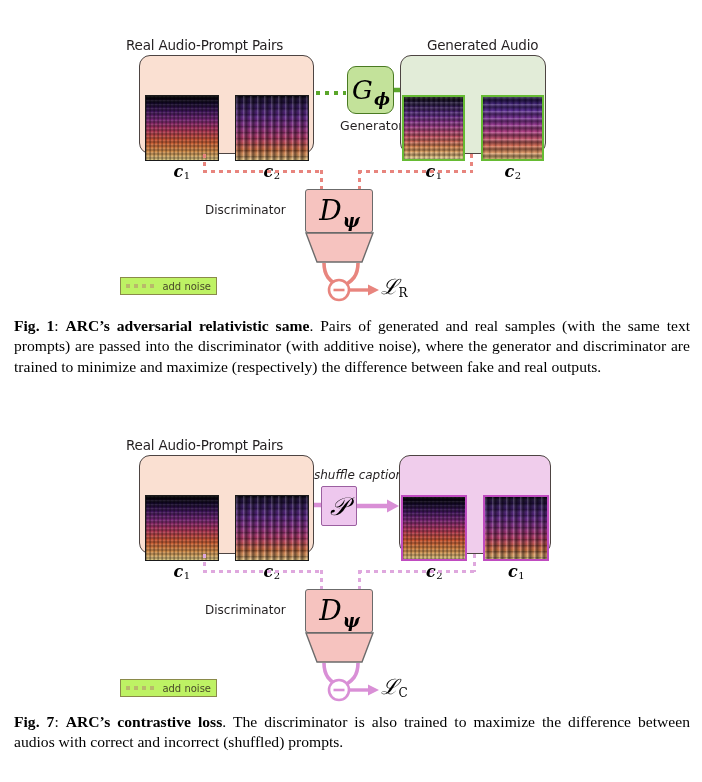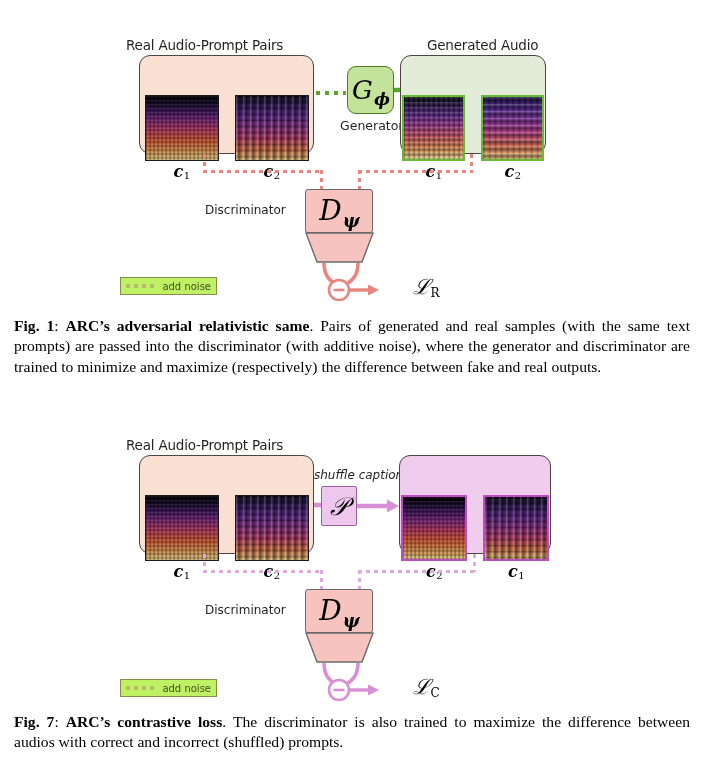--- a/index.html
+++ b/index.html
@@ -208,21 +208,20 @@
     color: #231f20;
     white-space: nowrap;
   }
   .loss-label {
     position: absolute;
     font-family: "DejaVu Serif", serif;
     font-style: italic;
     font-size: 21px;
     white-space: nowrap;
     line-height: 1;
-    margin-left: 32px;
   }
   .loss-label sub {
     font-size: 12px;
     font-style: normal;
     vertical-align: baseline;
     position: relative;
     top: 3px;
   }
 
   

